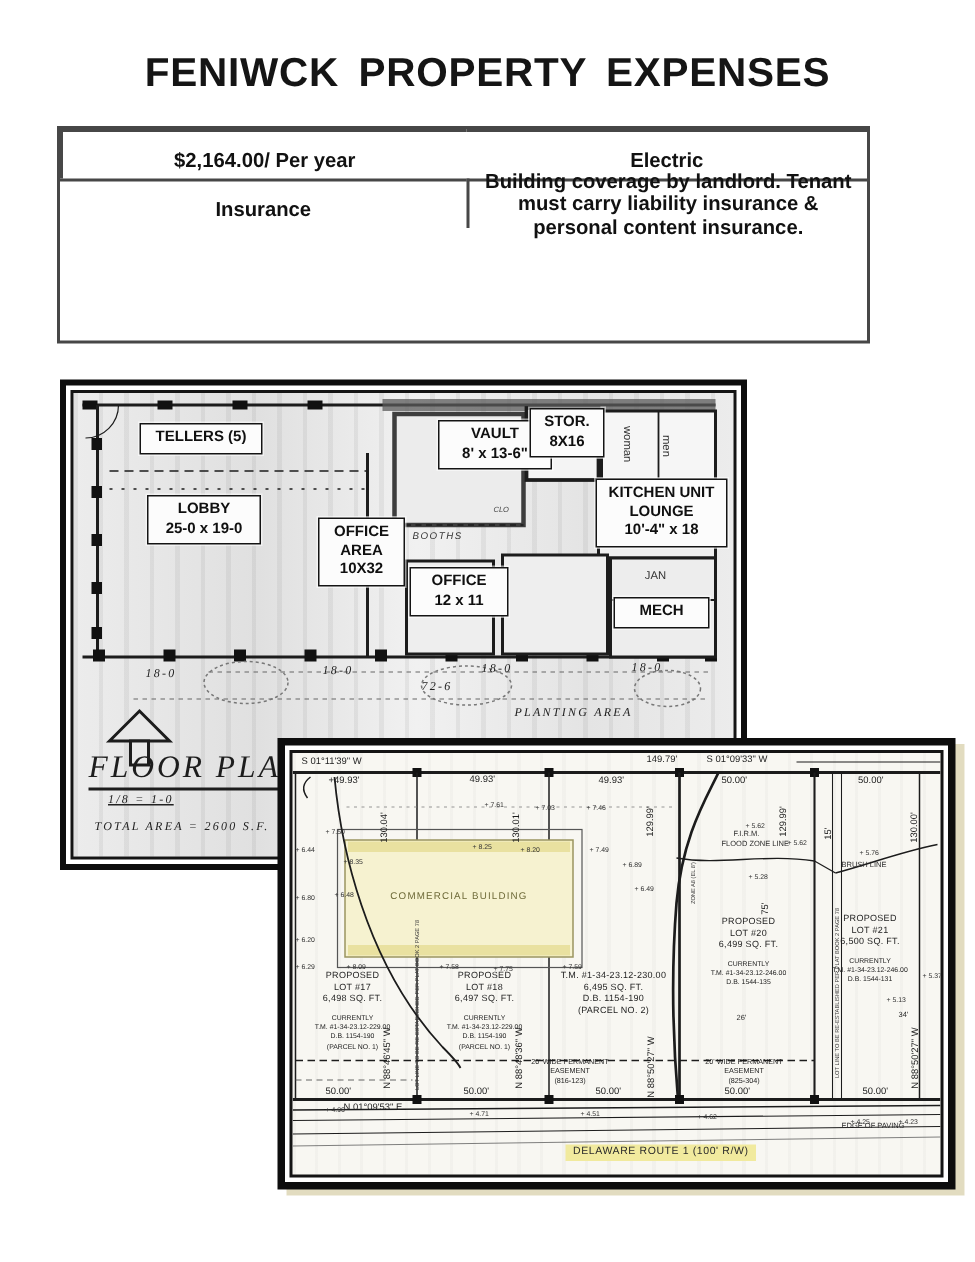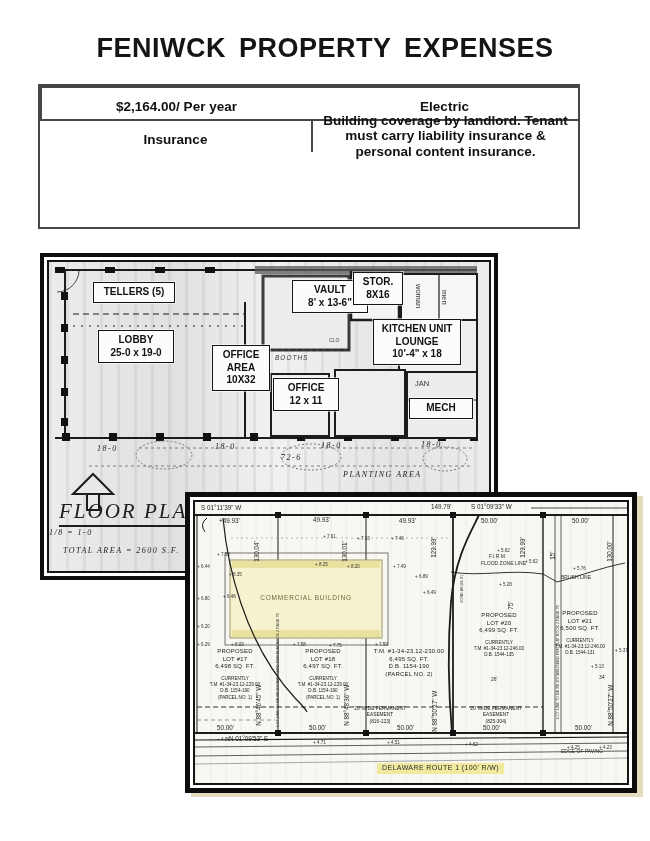--- a/index.html
+++ b/index.html
@@ -42,21 +42,21 @@
 
   svg{position:absolute;left:0;top:0;}
 
   
   .lbl{position:absolute;white-space:pre-line;color:#1d1d1d;line-height:1.25;}
 
   
   .room{font-size:10px;font-weight:600;background:#fcfcfc;border:1.5px solid #141414;
         text-align:center;padding:3px 2px;color:#101010;box-shadow:0 0 0 1px rgba(255,255,255,.55);}
   .plain{font-size:7.5px;color:#333;white-space:nowrap;}
-  .ctr{text-align:left;}
+  .ctr{text-align:center;}
   .tiny{font-size:5px;font-style:italic;color:#444;white-space:nowrap;}
   .handsm{font-size:6.5px;font-style:italic;letter-spacing:1px;color:#333;white-space:nowrap;}
   .hand{font-size:8px;font-style:italic;letter-spacing:1.5px;color:#222;white-space:nowrap;
         font-family:"Liberation Serif",serif;}
   .handbig{font-size:21px;font-style:italic;letter-spacing:2px;color:#1d1d1d;white-space:nowrap;
            border-bottom:2px solid #1d1d1d;padding-bottom:1px;font-family:"Liberation Serif",serif;}
 
   
   .s6{font-size:6.3px;white-space:nowrap;}
   .s5{font-size:5px;white-space:nowrap;color:#2b2b2b;}
@@ -143,39 +143,39 @@
       <div class="lbl room" style="left: 44px; top: 20px; width: 76px;">TELLERS (5)</div>
           <div class="lbl room" style="left: 49px; top: 68px; width: 70px;">LOBBY
 25-0 x 19-0</div>
           <div class="lbl room" style="left: 163px; top: 83px; width: 52px;">OFFICE
 AREA
 10X32</div>
           <div class="lbl room" style="left: 227px; top: 18px; width: 70px; margin-left: 16px;">VAULT
 8' x 13-6"</div>
           <div class="lbl room" style="left: 304px; top: 10px; width: 44px;">STOR.
 8X16</div>
-          <div class="lbl room" style="left: 324px; top: 57px; width: 82px;">KITCHEN UNIT
+          <div class="lbl room" style="left: 348px; top: 57px; width: 82px;">KITCHEN UNIT
 LOUNGE
 10'-4" x 18</div>
           <div class="lbl room" style="left: 224px; top: 116px; width: 60px;">OFFICE
 12 x 11</div>
           <div class="lbl room" style="left: 360px; top: 136px; width: 58px;">MECH</div>
           <div class="lbl plain ctr" style="left: 366px; top: 117px; width: 44px;">JAN</div>
           <div class="lbl tiny" style="left: 280px; top: 75px;">CLO</div>
           <div class="lbl handsm" style="left: 226px; top: 92px;">BOOTHS</div>
           <div class="lbl plain" style="left: 374px; top: 22px; transform: rotate(90deg); transform-origin: left top; white-space: nowrap;">woman</div>
           <div class="lbl plain" style="left: 400px; top: 28px; transform: rotate(90deg); transform-origin: left top; white-space: nowrap;">men</div>
           <div class="lbl hand" style="left: 48px; top: 182px;">18-0</div>
           <div class="lbl hand" style="left: 166px; top: 180px;">18-0</div>
           <div class="lbl hand" style="left: 272px; top: 179px;">18-0</div>
           <div class="lbl hand" style="left: 372px; top: 178px;">18-0</div>
           <div class="lbl hand" style="left: 232px; top: 191px;">72-6</div>
           <div class="lbl hand" style="left: 294px; top: 208px;">PLANTING AREA</div>
           <div class="lbl handbig" style="left: 10px; top: 236px;">FLOOR PLAN</div>
-          <div class="lbl hand" style="left: 0; top: 266px;">1/8 = 1-0</div>
+          <div class="lbl hand" style="left: 23px; top: 266px; text-decoration: underline;">1/8 = 1-0</div>
           <div class="lbl hand" style="left: 14px; top: 284px; text-align: right;">TOTAL AREA = 2600 S.F.</div>
         </div>
     </div>
   </div>
 
   <div id="survey-frame" class="frame">
     <div class="frame-white">
       <div class="frame-inner">
         <svg width="436" height="283" viewBox="0 0 436 283">
           <g stroke="#1c1c1c" fill="none">

